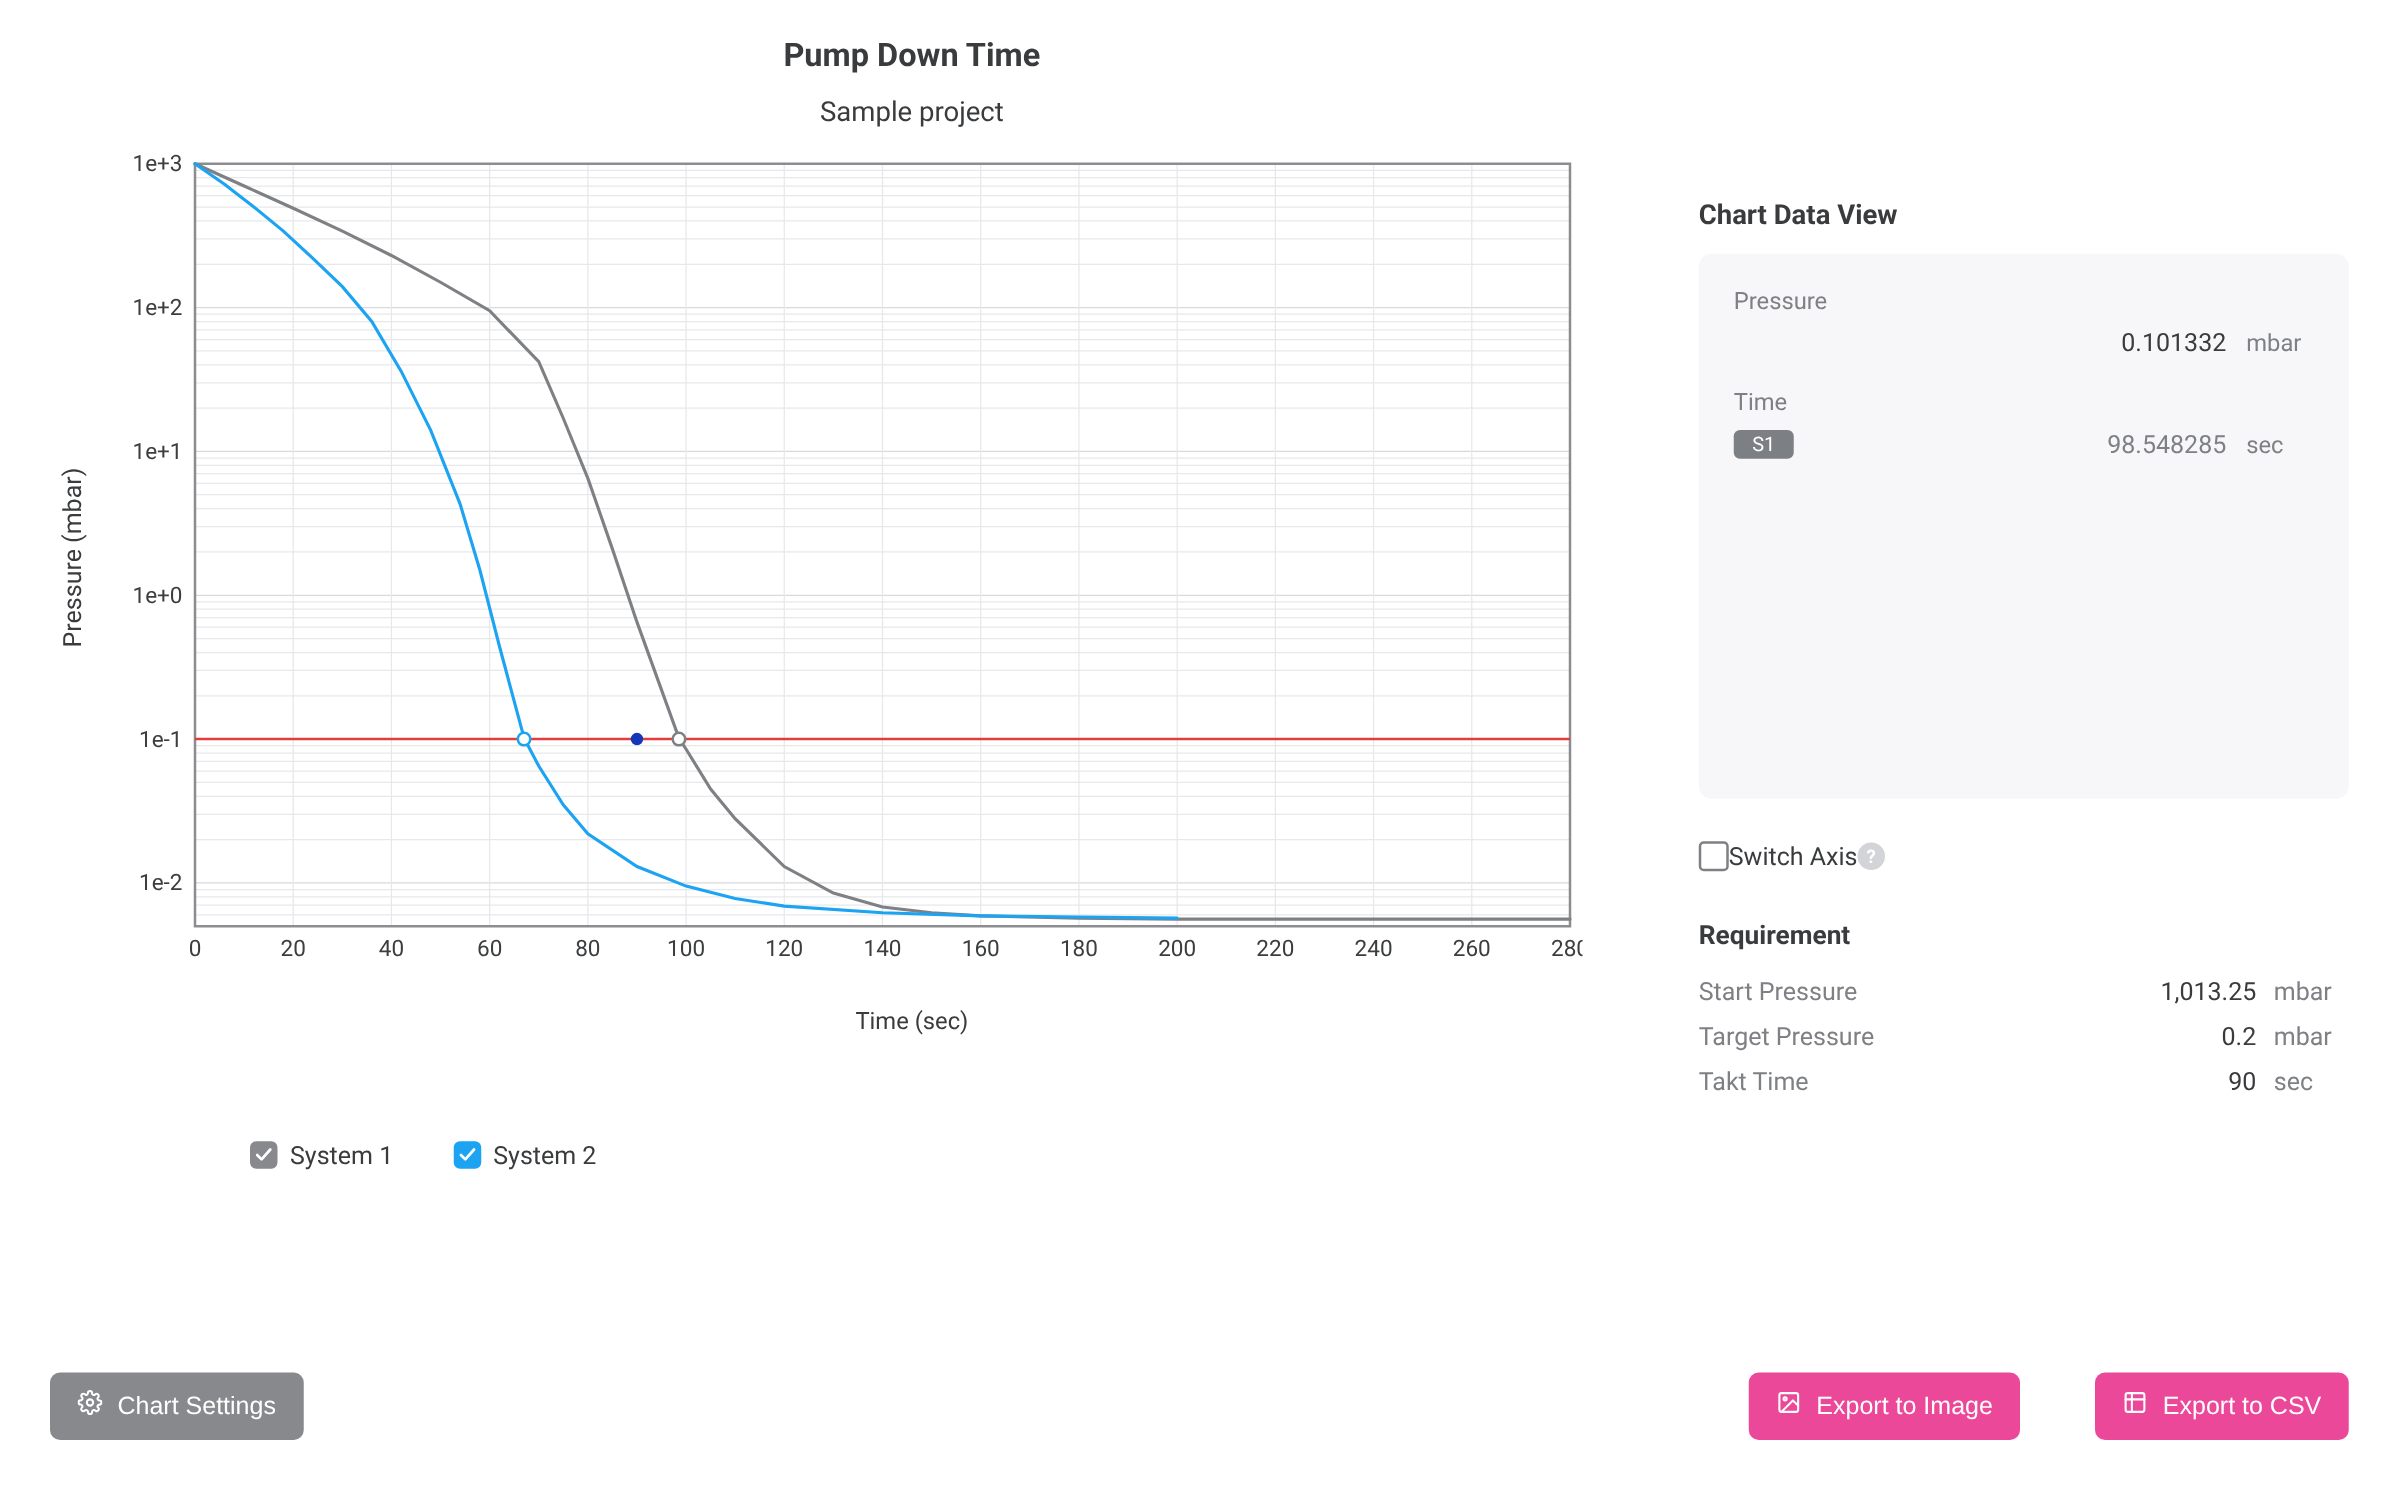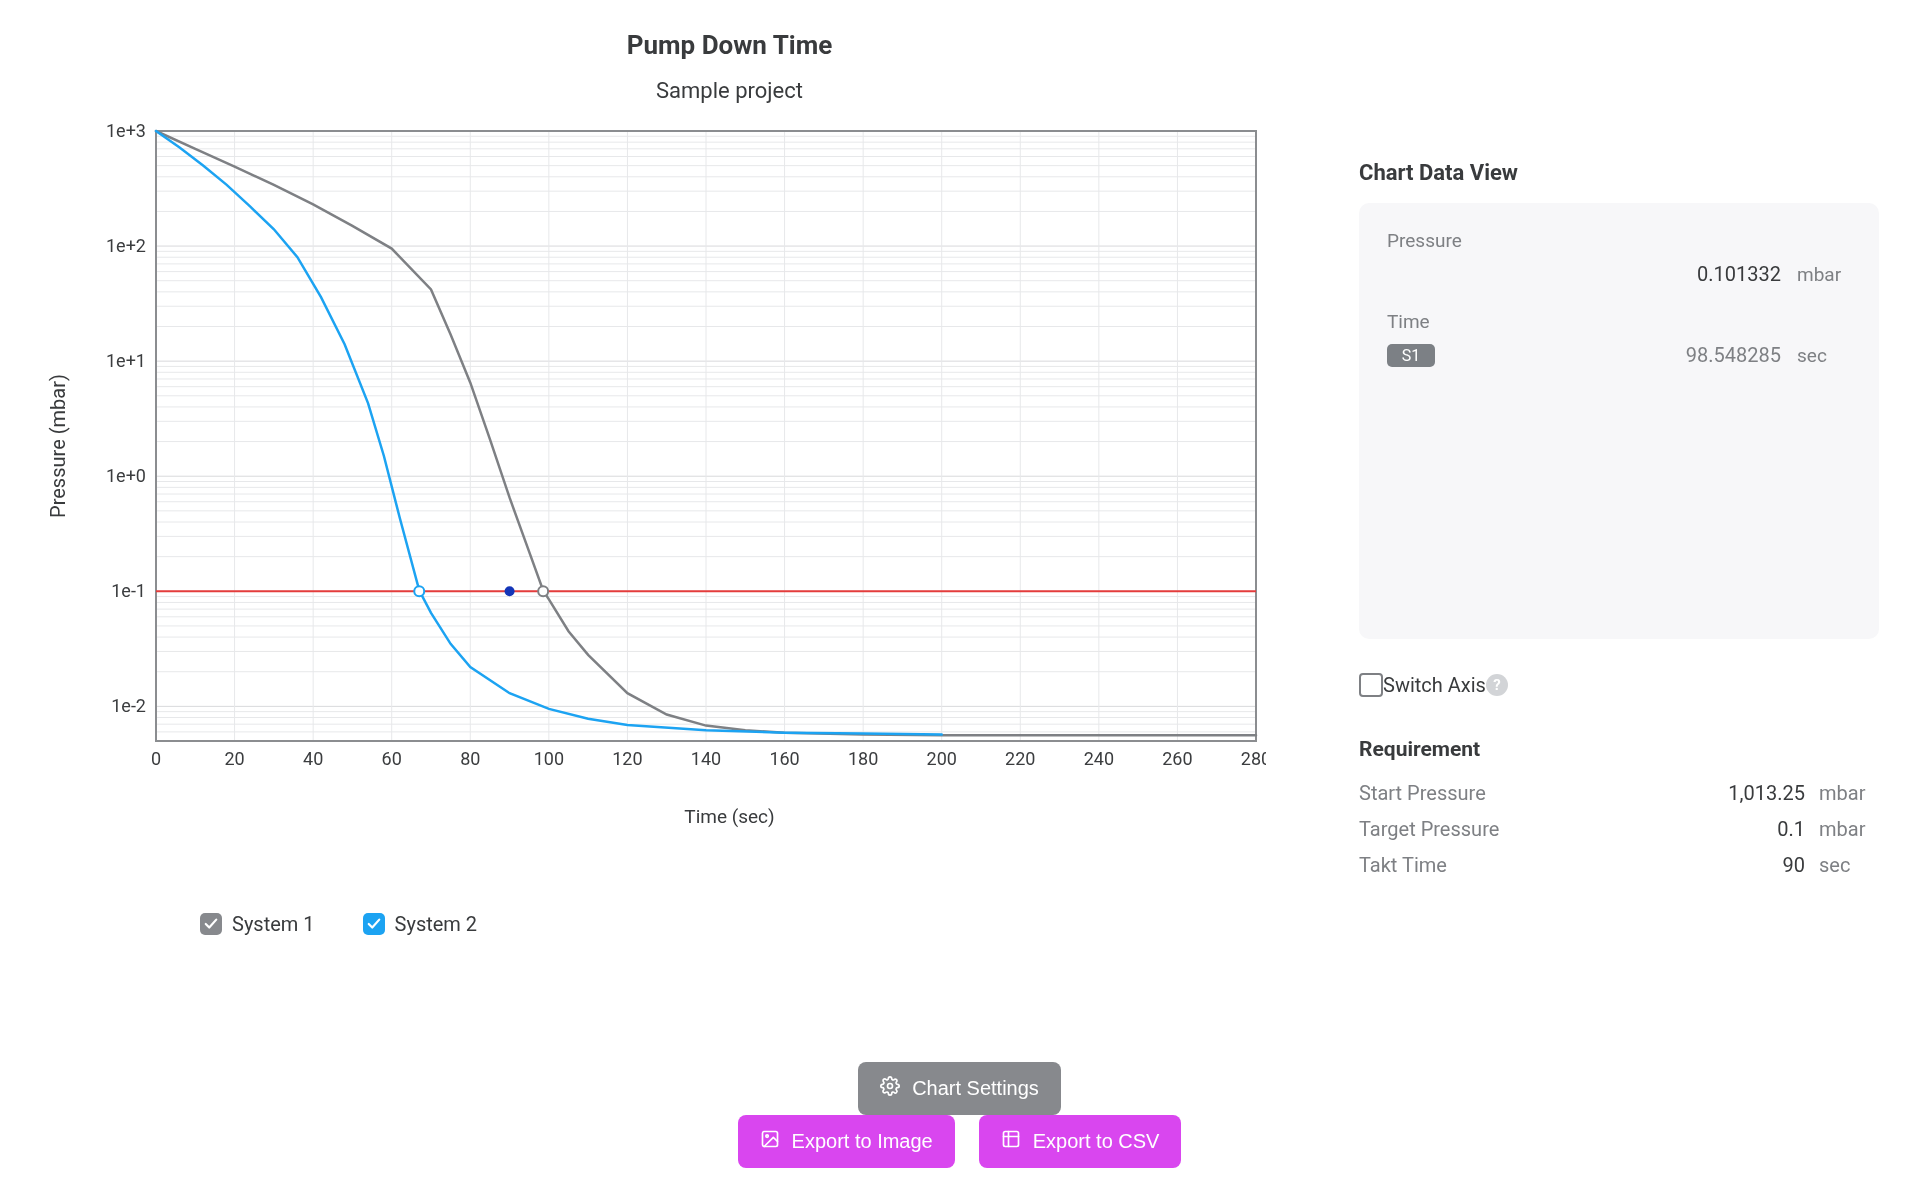--- a/index.html
+++ b/index.html
@@ -29,24 +29,24 @@
   .y-axis-label-wrap{width:36px;display:flex;align-items:center;justify-content:center;}
   .y-axis-label{transform:rotate(-90deg);white-space:nowrap;font-size:20px;color:var(--grey-700);}
   .plot-wrap{flex:1;min-width:0;}
   .x-axis-label{text-align:center;font-size:19px;margin-top:34px;padding-left:100px;}
   .legend{display:flex;gap:48px;margin-top:84px;padding-left:160px;font-size:20px;}
   .legend-item{display:flex;align-items:center;gap:10px;}
   .checkbox{width:22px;height:22px;border-radius:5px;display:flex;align-items:center;justify-content:center;}
   .checkbox svg{width:14px;height:14px;}
   .cb-grey{background:#87898d;}
   .cb-blue{background:var(--blue-bright);}
-  .btn-row{display:flex;justify-content:space-between;align-items:center;padding:40px 0 32px 0;flex-direction:column;}
+  .btn-row{display:flex;justify-content:space-between;align-items:center;padding:40px 0 48px 0;}
   .btn{display:inline-flex;align-items:center;gap:12px;font-size:20px;font-weight:500;padding:14px 22px;border-radius:8px;border:none;cursor:pointer;}
   .btn-grey{background:#87898d;color:var(--white);}
-  .btn-blue{background:#d946ef;color:var(--white);}
+  .btn-blue{background:#ec4899;color:var(--white);margin-left:36px;}
   .btn svg{width:20px;height:20px;}
   .right-btns{display:flex;gap:24px;}
   .side-heading{font-size:22px;font-weight:700;margin:0 0 18px 0;}
   .panel{background:var(--panel-bg);border-radius:10px;padding:26px 28px 150px 28px;min-height:260px;}
   .panel-label{color:var(--grey-500);font-size:19px;}
   .panel-row{display:flex;align-items:center;gap:16px;margin-top:10px;}
   .panel-val{font-size:20px;color:var(--grey-700);text-align:right;flex:1;}
   .panel-val.blue{color:var(--blue-bright);font-weight:500;}
   .panel-unit{font-size:19px;color:var(--grey-500);width:54px;text-align:left;}
   .sp{height:24px;}
@@ -226,21 +226,21 @@
       </div>
 
       <div class="req-heading">Requirement</div>
       <div class="req-row">
         <span>Start Pressure</span>
         <span class="rv">1,013.25</span>
         <span class="ru">mbar</span>
       </div>
       <div class="req-row">
         <span>Target Pressure</span>
-        <span class="rv">0.1</span>
+        <span class="rv">0.2</span>
         <span class="ru">mbar</span>
       </div>
       <div class="req-row">
         <span>Takt Time</span>
         <span class="rv">90</span>
         <span class="ru">sec</span>
       </div>
     </div>
   </div>
 

